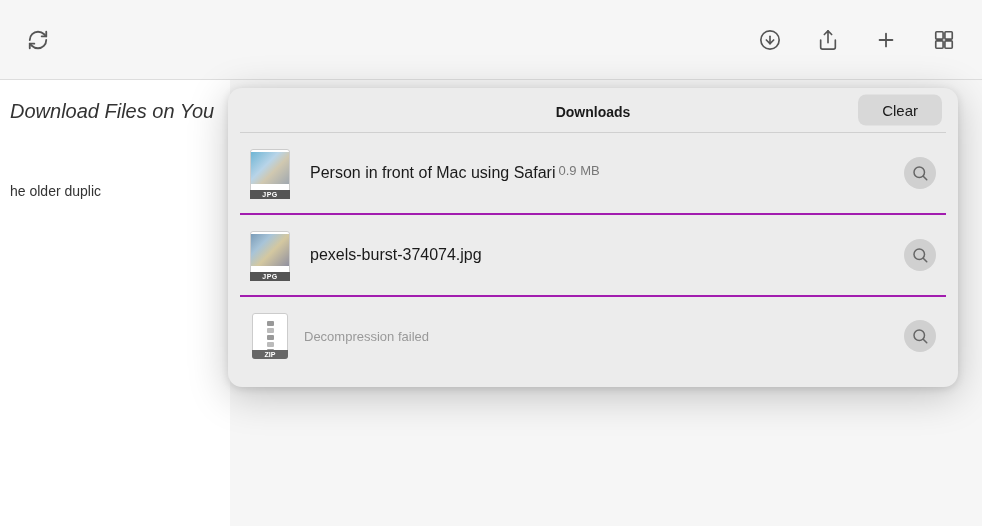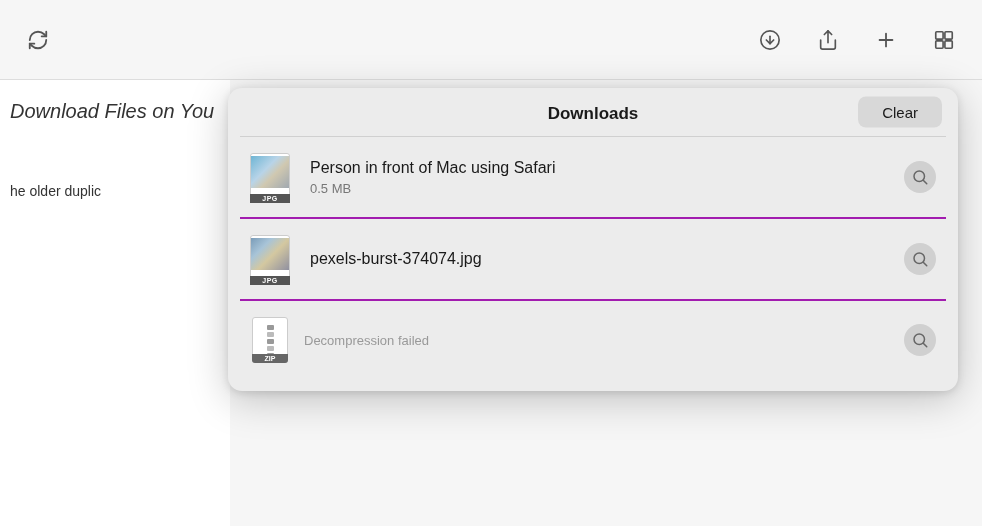--- a/index.html
+++ b/index.html
@@ -122,21 +122,21 @@
     
     .popup-header {
       display: flex;
       align-items: center;
       justify-content: center;
       padding: 16px 20px 12px;
       position: relative;
     }
 
     .popup-title {
-      font-size: 17px;
+      font-size: 14px;
       font-weight: 600;
       color: #1a1a1a;
       text-align: center;
     }
 
     .clear-btn {
       position: absolute;
       right: 16px;
       top: 50%;
       transform: translateY(-50%);
@@ -262,21 +262,21 @@
       font-weight: 700;
       text-align: center;
       padding: 1px 0;
       border-radius: 0 0 3px 3px;
     }
 
     
     .download-info {
       flex: 1;
       display: flex;
-      flex-direction: column;
+      flex-direction: row;
       gap: 3px;
     }
 
     .download-name {
       font-size: 16px;
       font-weight: 500;
       color: #1a1a1a;
       line-height: 1.2;
     }
 
@@ -377,21 +377,21 @@
 
     <div class="download-item">
       <div class="jpg-icon">
         <div class="file-body">
           <div class="file-thumbnail"></div>
         </div>
         <div class="file-label">JPG</div>
       </div>
       <div class="download-info">
         <div class="download-name">Person in front of Mac using Safari</div>
-        <div class="download-meta">0.5 MB</div>
+        <div class="download-meta">0.9 MB</div>
       </div>
       <button class="magnify-btn">
         <svg viewBox="0 0 24 24" fill="none" stroke="currentColor" stroke-width="2" stroke-linecap="round" stroke-linejoin="round">
           <circle cx="11" cy="11" r="7"></circle>
           <line x1="21" y1="21" x2="16.65" y2="16.65"></line>
         </svg>
       </button>
     </div>
 
     <div class="download-item">

